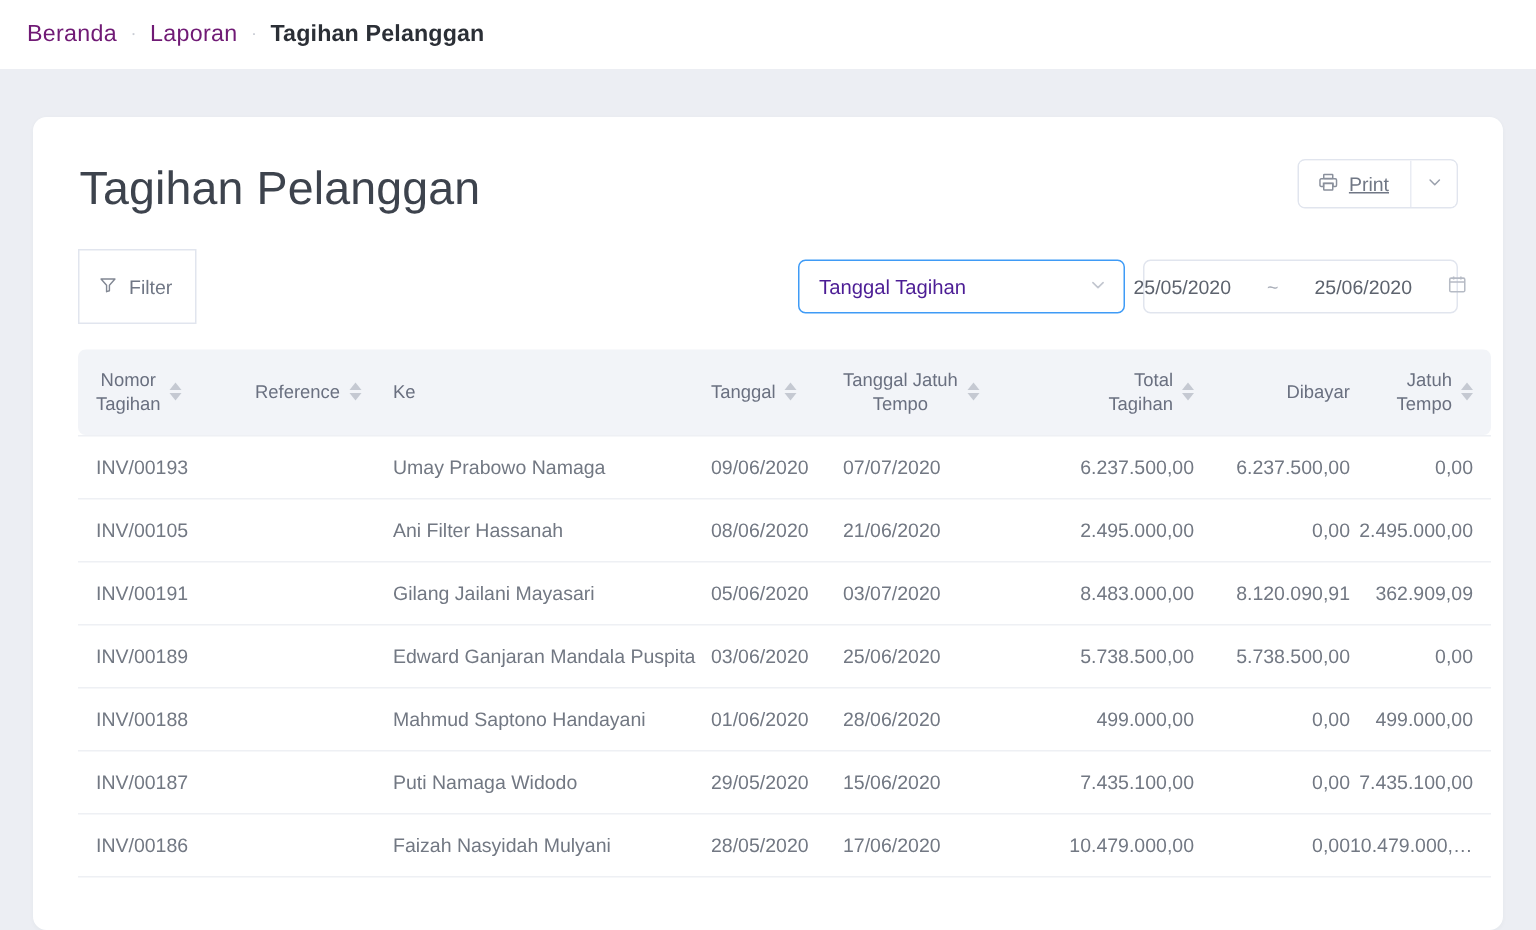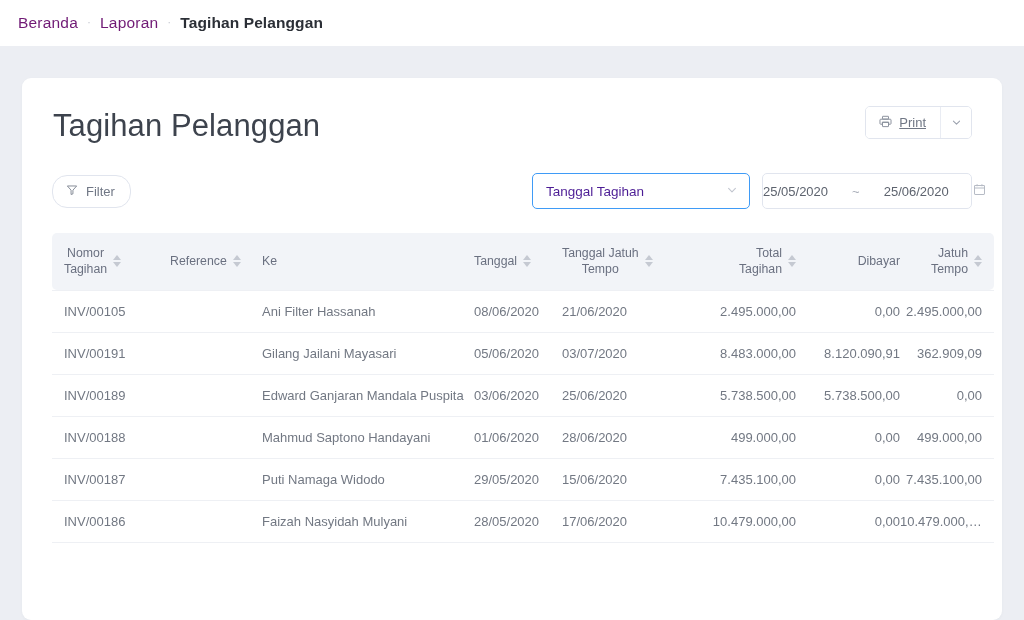--- a/index.html
+++ b/index.html
@@ -115,22 +115,22 @@
     align-items: center;
     margin-top: 30px;
     height: 36px;
     position: relative;
   }
   .filter-btn {
     display: flex;
     align-items: center;
     gap: 8px;
     border: 1px solid #e1e5ee;
-    border-radius: 15px;
-    height: 33px;
+    border-radius: 0;
+    height: 50px;
     padding: 0 15px 0 13px;
     font-size: 13px;
     color: #707785;
     cursor: pointer;
     background: #fff;
   }
 
   .toolbar-right {
     margin-left: auto;
     display: flex;
@@ -153,21 +153,21 @@
   }
   .select-box .sel-val { flex: 1; }
 
   .date-box {
     width: 210px;
     height: 36px;
     border: 1px solid #e1e5ee;
     border-radius: 5px;
     display: flex;
     align-items: center;
-    justify-content: flex-start;
+    justify-content: center;
     gap: 24px;
     font-size: 13px;
     color: #5d636e;
     cursor: pointer;
     background: #fff;
   }
   .date-sep { color: #a8adb8; }
 
   
   .table-wrap { margin-top: 24px; }
@@ -384,20 +384,30 @@
                     <i class="caret-up"></i>
                     <i class="caret-dn"></i>
                   </span>
               </div>
             </th>
           </tr>
         </thead>
 
         <tbody id="tbody">
             <tr>
+              <td class=" c-no">INV/00193</td>
+              <td></td>
+              <td>Umay Prabowo Namaga</td>
+              <td>09/06/2020</td>
+              <td>07/07/2020</td>
+              <td class="num">6.237.500,00</td>
+              <td class="num">6.237.500,00</td>
+              <td class="num c-last">0,00</td>
+            </tr>
+            <tr>
               <td class=" c-no">INV/00105</td>
               <td></td>
               <td>Ani Filter Hassanah</td>
               <td>08/06/2020</td>
               <td>21/06/2020</td>
               <td class="num">2.495.000,00</td>
               <td class="num">0,00</td>
               <td class="num c-last">2.495.000,00</td>
             </tr>
             <tr>

